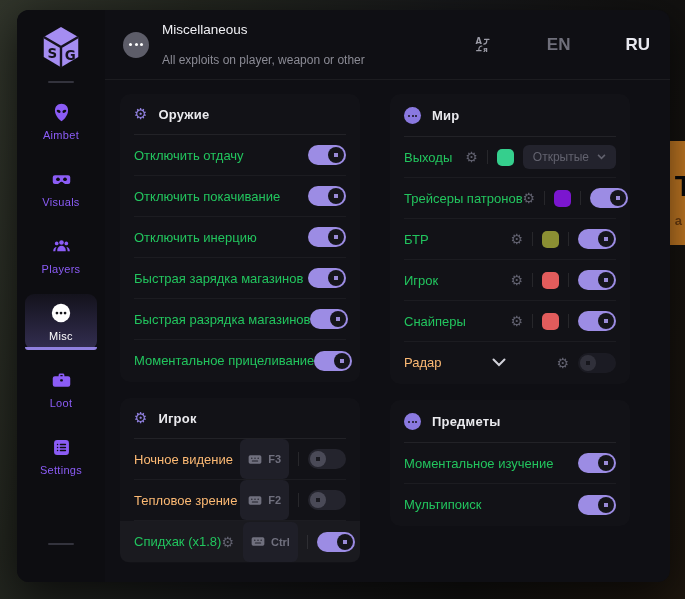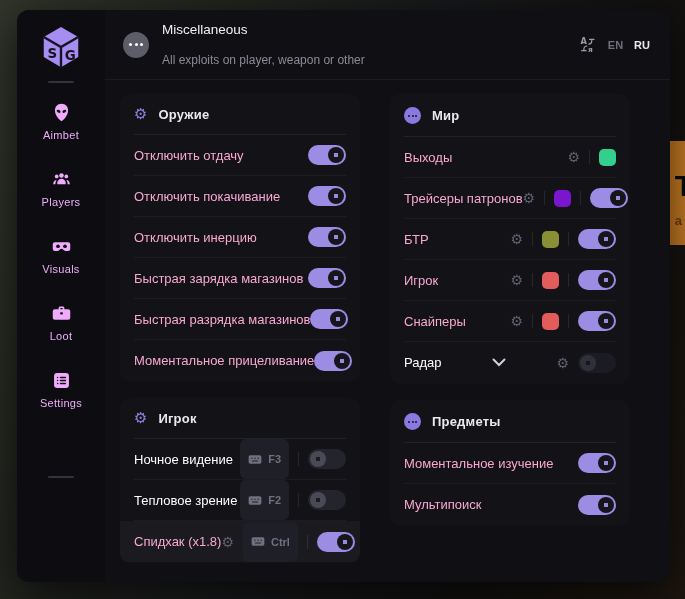--- a/index.html
+++ b/index.html
@@ -20,53 +20,53 @@
     position:absolute; left:17px; top:10px; width:653px; height:572px;
     background:#0f0f14; border-radius:12px; display:flex; overflow:hidden;
     box-shadow:0 12px 45px rgba(0,0,0,.65);
   }
 
   
   .side { flex:0 0 88px; background:#0d0d11; display:flex; flex-direction:column; align-items:center; padding-top:14px; }
   .logo { width:46px; height:46px; }
   .side-div { width:26px; height:2px; background:#33333d; border-radius:1px; margin:11px 0 10px; }
   .side-div.bottom { margin-top:48px; }
-  .nav-item { width:72px; height:56px; border-radius:9px; display:flex; flex-direction:column; align-items:center; justify-content:center; gap:6px; color:#f0abfc; margin-bottom:11px; cursor:pointer; position:relative; }
+  .nav-item { width:72px; height:56px; border-radius:9px; display:flex; flex-direction:column; align-items:center; justify-content:center; gap:6px; color:#8b5cf6; margin-bottom:11px; cursor:pointer; position:relative; }
   .nav-item .lbl { font-size:11px; letter-spacing:.3px; }
   .nav-item.active { background:linear-gradient(180deg,rgba(140,122,230,.05),rgba(140,122,230,.30)); color:#fff; }
   .nav-item.active::after { content:""; position:absolute; bottom:0; left:0; right:0; height:3px; background:#9181e0; border-radius:0 0 9px 9px; }
   .nav-item svg { display:block; }
 
   
   .main { flex:1; display:flex; flex-direction:column; min-width:0; }
   .hdr { flex:0 0 70px; display:flex; align-items:center; padding:0 20px 0 18px; border-bottom:1px solid rgba(255,255,255,.055); }
   .hdr-icon { width:26px; height:26px; border-radius:50%; background:#5d5d69; display:flex; align-items:center; justify-content:center; gap:2.5px; margin-right:13px; flex:0 0 auto; }
   .hdr-icon i { width:3px; height:3px; border-radius:50%; background:#fff; }
   .hdr-title { font-size:13.5px; font-weight:normal; color:#f0f0f4; }
   .hdr-sub { font-size:12px; color:#8b8b95; margin-top:16px; }
   .lang { margin-left:auto; display:flex; align-items:center; gap:11px; color:#9b9ba6; }
-  .lang .opt { font-size:11px; font-weight:bold; color:#6f6f7b; cursor:pointer; }
+  .lang .opt { font-size:17px; font-weight:bold; color:#6f6f7b; cursor:pointer;margin-left:44px; }
   .lang .opt.active { color:#e9e9f0; }
 
   .content { flex:1; display:flex; gap:30px; padding:14px 40px 0 15px; }
   .col { flex:1; min-width:0; display:flex; flex-direction:column; }
   .card { background:rgba(255,255,255,.016); border-radius:10px; padding:0 14px 1px; margin-bottom:16px; }
   .sec-head { display:flex; align-items:center; gap:11px; padding-top:13px; }
   .sec-title { font-size:13px; font-weight:bold; color:#eaeaee; letter-spacing:.2px; }
   .sec-div { height:1px; background:rgba(255,255,255,.07); margin-top:12px; }
   .gear { font-family:"DejaVu Sans",sans-serif; font-size:14px; color:#60606e; line-height:1; cursor:pointer; }
   .gear.accent { color:#9181e0; font-size:15px; }
   .sec-circle { width:17px; height:17px; border-radius:50%; background:#8a79e0; display:flex; align-items:center; justify-content:center; gap:1.5px; }
   .sec-circle i { width:2px; height:2px; border-radius:50%; background:#14121c; }
 
   .row { display:flex; align-items:center; height:41px; border-bottom:1px solid rgba(255,255,255,.045); }
   .row:last-child { border-bottom:none; }
   .row.hl { background:rgba(255,255,255,.035); margin:0 -14px; padding:0 14px; border-radius:0 0 8px 8px; }
-  .label { font-size:13px; color:#f9a8d4; white-space:nowrap; }
-  .label.dim { color:#ffffff; }
+  .label { font-size:13px; color:#22c55e; white-space:nowrap; }
+  .label.dim { color:#fdba74; }
   .controls { margin-left:auto; display:flex; align-items:center; gap:9px; }
   .vsep { width:1px; height:14px; background:rgba(255,255,255,.09); }
   .swatch { width:17px; height:17px; border-radius:5px; cursor:pointer; flex:0 0 auto; }
 
   .tgl { width:38px; height:20px; border-radius:10px; position:relative; cursor:pointer; flex:0 0 auto; }
   .tgl.on { background:#9c8ce4; }
   .tgl .knob { position:absolute; top:2px; width:16px; height:16px; border-radius:50%; }
   .tgl.on .knob { right:2px; background:radial-gradient(circle,#9a8bd8 0 2.5px,#15151b 2.5px); }
   .tgl.off { background:#24242d; }
   .tgl.off .knob { left:2px; background:radial-gradient(circle,#1a1a21 0 2.5px,#4a4a57 2.5px); }
@@ -98,39 +98,48 @@
     <div class="nav-item">
       <svg width="21" height="21" viewBox="0 0 24 24">
         <path fill="currentColor" d="M12 2C7.6 2 4.5 5.2 4.5 9.6c0 5.6 4.6 10.3 7.5 12.4 2.9-2.1 7.5-6.8 7.5-12.4C19.5 5.2 16.4 2 12 2z"></path>
         <ellipse cx="8.7" cy="10.6" rx="2.4" ry="1.5" fill="#0d0d11" transform="rotate(28 8.7 10.6)"></ellipse>
         <ellipse cx="15.3" cy="10.6" rx="2.4" ry="1.5" fill="#0d0d11" transform="rotate(-28 15.3 10.6)"></ellipse>
       </svg>
       <span class="lbl">Aimbet</span>
     </div>
 
     <div class="nav-item">
+      <svg width="21" height="21" viewBox="0 0 24 24">
+        <path fill="currentColor" d="M4.5 7h15A2.5 2.5 0 0 1 22 9.5v5A2.5 2.5 0 0 1 19.5 17h-3.2c-.9 0-1.6-.5-2.2-1.3-.6-.8-1.2-1.2-2.1-1.2s-1.5.4-2.1 1.2C9.3 16.5 8.6 17 7.7 17H4.5A2.5 2.5 0 0 1 2 14.5v-5A2.5 2.5 0 0 1 4.5 7z"></path>
+        <circle cx="8" cy="11.7" r="2.1" fill="#0d0d11"></circle>
+        <circle cx="16" cy="11.7" r="2.1" fill="#0d0d11"></circle>
+      </svg>
+      <span class="lbl">Visuals</span>
+    </div>
+
+    <div class="nav-item">
       <svg width="21" height="21" viewBox="0 0 24 24" fill="currentColor">
         <circle cx="6.5" cy="8.5" r="2.1"></circle>
           <circle cx="17.5" cy="8.5" r="2.1"></circle>
           <circle cx="12" cy="7.5" r="2.6"></circle>
         <path d="M12 11c2.6 0 4.6 2 4.8 4.6l.1 1.9H7.1l.1-1.9C7.4 13 9.4 11 12 11z"></path>
         <path d="M2.6 16.5C2.8 14.3 4.4 12.8 6.4 12.7c-.7 1-1.2 2.2-1.3 3.5l-.1 1.3H2.5zM21.4 16.5c-.2-2.2-1.8-3.7-3.8-3.8.7 1 1.2 2.2 1.3 3.5l.1 1.3h2.5z"></path>
       </svg>
       <span class="lbl">Players</span>
     </div>
 
-    <div class="nav-item">
-      <svg width="21" height="21" viewBox="0 0 24 24">
-        <path fill="currentColor" d="M4.5 7h15A2.5 2.5 0 0 1 22 9.5v5A2.5 2.5 0 0 1 19.5 17h-3.2c-.9 0-1.6-.5-2.2-1.3-.6-.8-1.2-1.2-2.1-1.2s-1.5.4-2.1 1.2C9.3 16.5 8.6 17 7.7 17H4.5A2.5 2.5 0 0 1 2 14.5v-5A2.5 2.5 0 0 1 4.5 7z"></path>
-        <circle cx="8" cy="11.7" r="2.1" fill="#0d0d11"></circle>
-        <circle cx="16" cy="11.7" r="2.1" fill="#0d0d11"></circle>
-      </svg>
-      <span class="lbl">Visuals</span>
-    </div>
-
+    <div class="nav-item active">
+      <svg width="22" height="22" viewBox="0 0 24 24">
+        <circle cx="12" cy="12" r="10" fill="#ffffff"></circle>
+        <circle cx="7.6" cy="12" r="1.5" fill="#14141a"></circle>
+          <circle cx="12" cy="12" r="1.5" fill="#14141a"></circle>
+          <circle cx="16.4" cy="12" r="1.5" fill="#14141a"></circle>
+      </svg>
+      <span class="lbl">Misc</span>
+    </div>
 
     <div class="nav-item">
       <svg width="21" height="21" viewBox="0 0 24 24">
         <path fill="currentColor" d="M10.5 4h3c1 0 1.8.8 1.8 1.8V7h4.2A2.5 2.5 0 0 1 22 9.5v7a2.5 2.5 0 0 1-2.5 2.5h-15A2.5 2.5 0 0 1 2 16.5v-7A2.5 2.5 0 0 1 4.5 7h4.2V5.8C8.7 4.8 9.5 4 10.5 4zm.2 1.8V7h2.6V5.8z"></path>
         <rect x="10.4" y="10.5" width="3.2" height="2.6" rx="1" fill="#0d0d11"></rect>
       </svg>
       <span class="lbl">Loot</span>
     </div>
 
     <div class="nav-item">
@@ -317,20 +326,26 @@
             <span class="sec-title">Мир</span>
           </div>
           <div class="sec-div"></div>
 
           <div class="row">
             <span class="label">Выходы</span>
             <div class="controls">
               <span class="gear">⚙</span>
               <div class="vsep"></div>
               <div class="swatch" style="background: rgb(53, 207, 141);"></div>
+              <div class="dd">
+                <span>Открытые</span>
+                <svg width="9" height="6" viewBox="0 0 10 7" fill="none" stroke="currentColor" stroke-width="1.8">
+                    <path d="M1 1l4 4 4-4"></path>
+                  </svg>
+              </div>
             </div>
           </div>
           <div class="row">
             <span class="label">Трейсеры патронов</span>
             <div class="controls">
               <span class="gear">⚙</span>
               <div class="vsep"></div>
               <div class="swatch" style="background: rgb(123, 22, 207);"></div>
               <div class="vsep"></div>
               <div class="tgl on">

